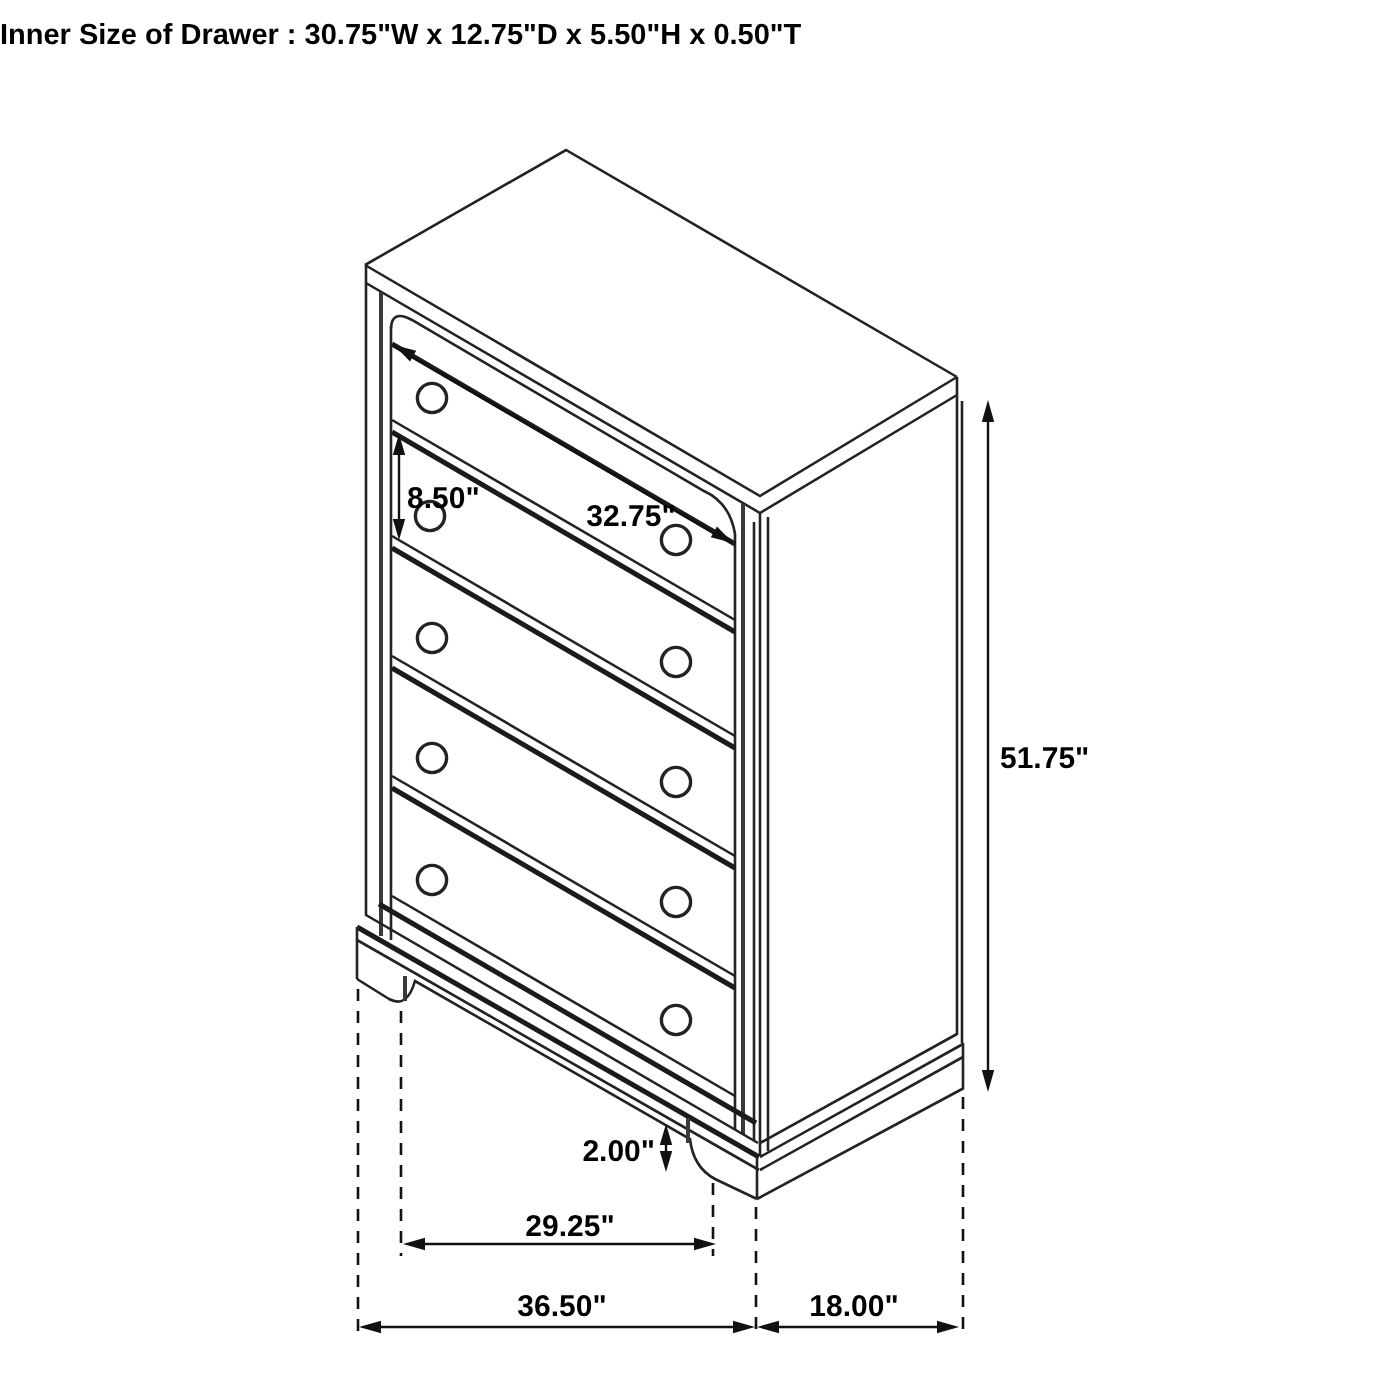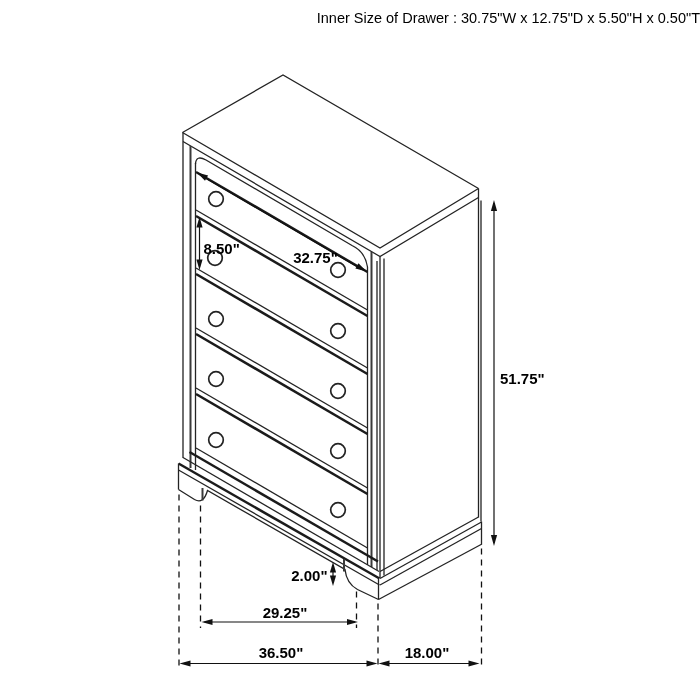--- a/index.html
+++ b/index.html
@@ -1,19 +1,19 @@
 <!DOCTYPE html>
 <html><head>
 <meta charset="utf-8">
 <style>
   html,body{margin:0;padding:0;background:#ffffff;}
   body{width:700px;height:700px;font-family:"Liberation Sans",sans-serif;}
   .stage{position:relative;width:700px;height:700px;background:#fff;overflow:hidden;}
-  .title{position:absolute;top:10px;left:0;width:100%;text-align:right;
-         font-weight:normal;font-size:14.5px;color:#000;}
+  .title{position:absolute;top:10px;left:0;width:100%;text-align:left;
+         font-weight:bold;font-size:14.5px;color:#000;}
   svg{position:absolute;left:0;top:0;}
   .ln{fill:none;stroke:#232323;stroke-width:1.3;}
   .md{fill:none;stroke:#3a3a3a;stroke-width:2;}
   .bd{fill:none;stroke:#1b1b1b;stroke-width:2.5;}
   .knob{fill:#fff;stroke:#232323;stroke-width:1.7;}
   .dim{fill:none;stroke:#111;stroke-width:1.2;}
   .dash{fill:none;stroke:#111;stroke-width:1.3;stroke-dasharray:6 5;}
   .ah{fill:#111;stroke:none;}
   text.dlabel{font-family:"Liberation Sans",sans-serif;font-weight:bold;
               font-size:15px;fill:#000;}

